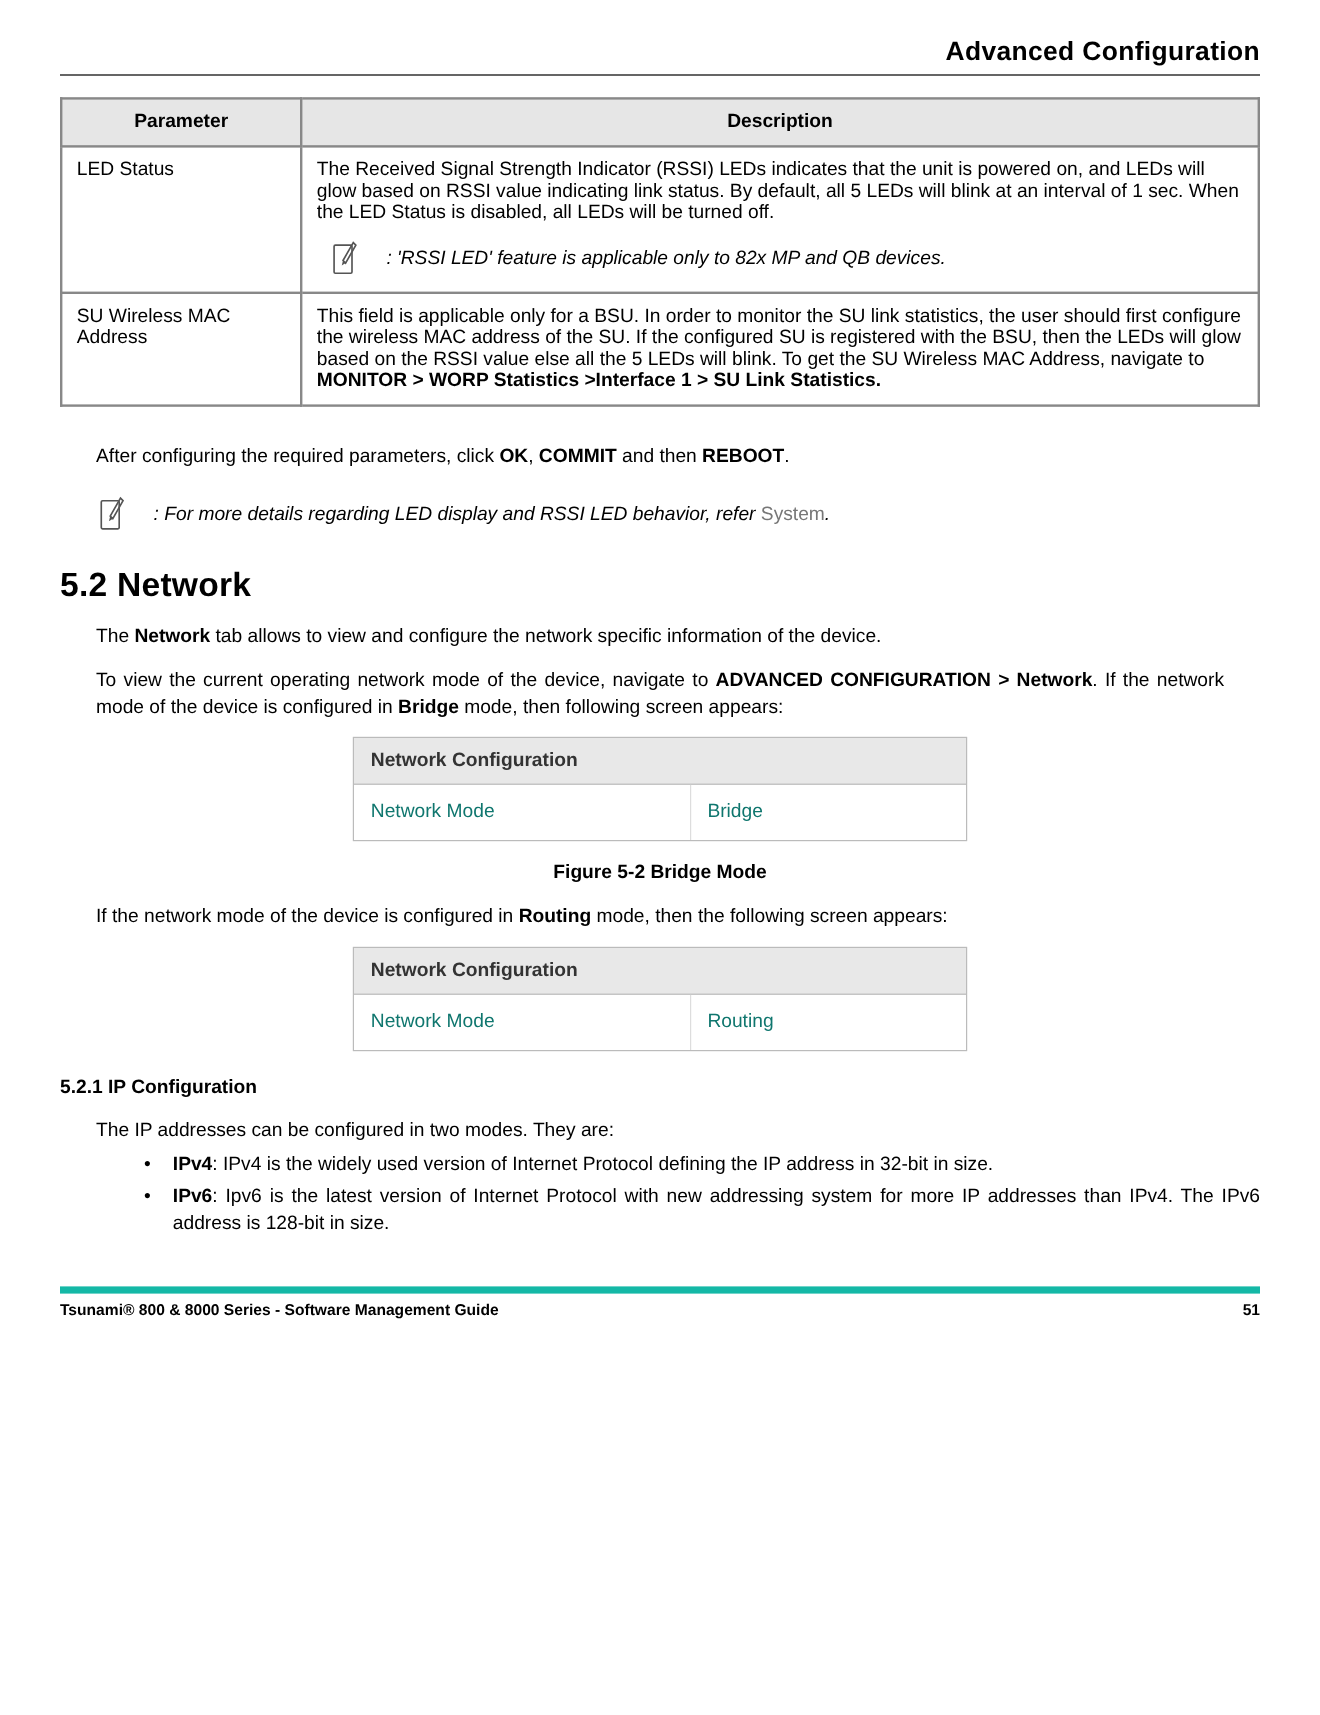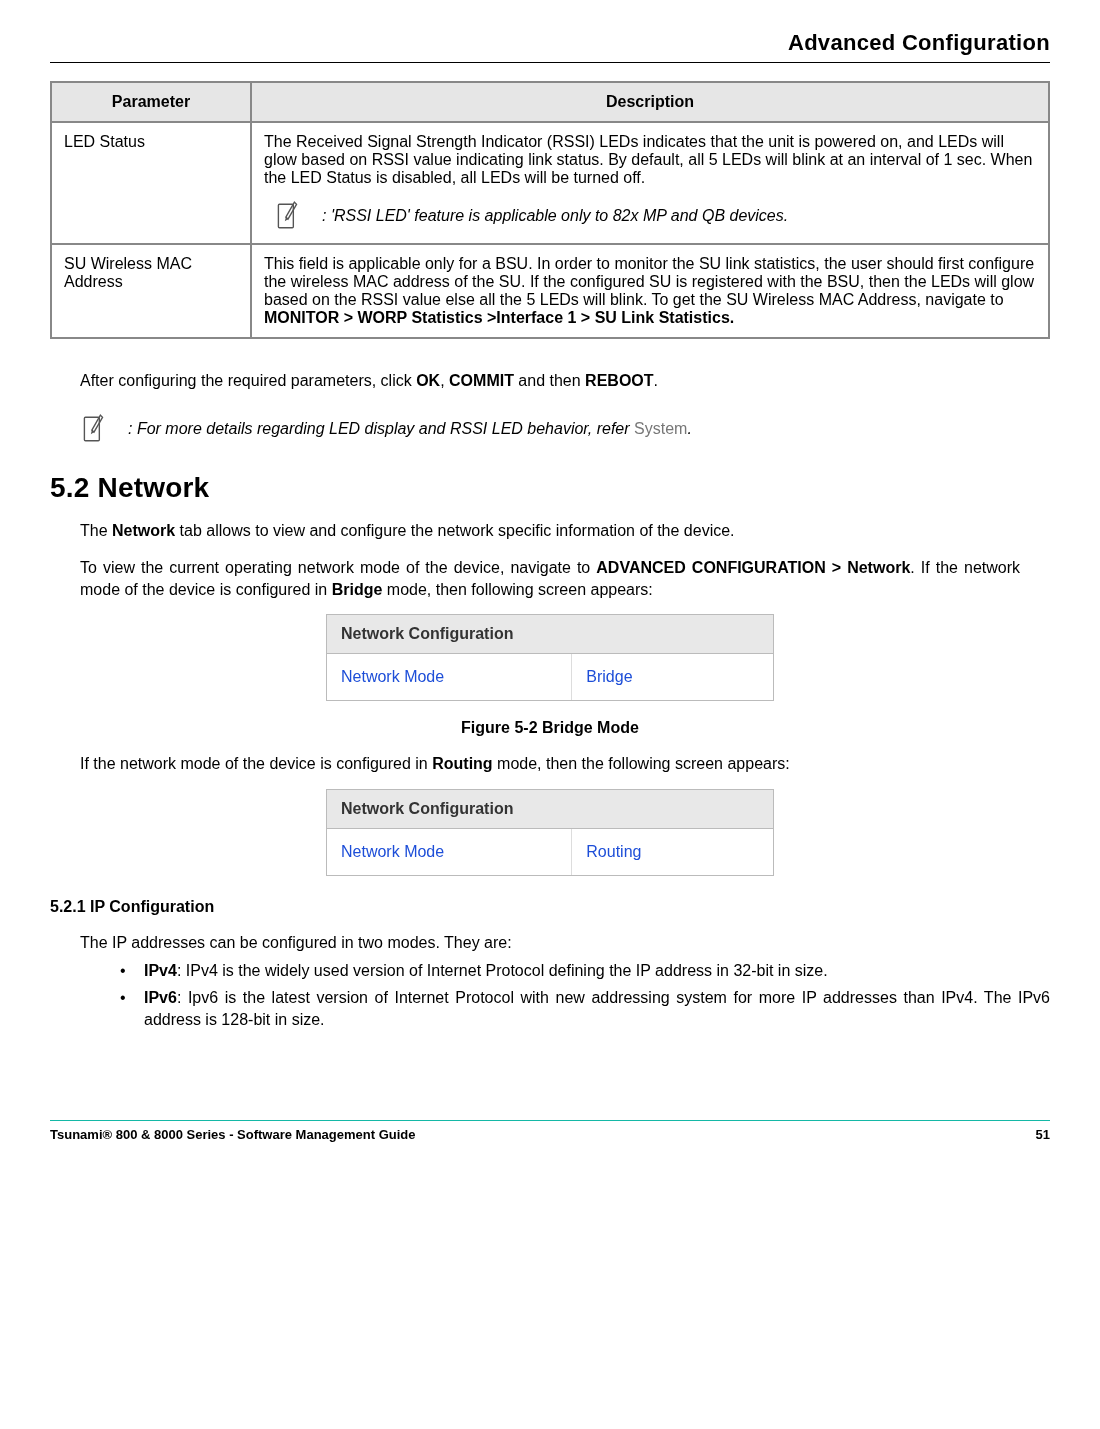--- a/index.html
+++ b/index.html
@@ -11,30 +11,30 @@
     table.param th, table.param td { border:2px solid #888; padding:10px 12px; vertical-align:top; font-size:16px; }
     table.param th { background:#e6e6e6; text-align:center; font-weight:700; }
     col.param-col { width:200px; }
     .note { display:flex; align-items:center; gap:20px; margin:12px 0 0 10px; }
     .note-ico { width:28px; height:34px; flex-shrink:0; display:inline-flex; align-items:center; justify-content:center; }
     .note-txt { font-style:italic; font-size:16px; }
     .body-p { font-size:16px; margin:16px 30px 0 30px; line-height:1.35; }
     .body-p.justify { text-align:justify; }
     h2 { font-size:28px; font-weight:800; margin:26px 0 8px 0; letter-spacing:0.2px; }
     h3 { font-size:16px; font-weight:800; margin:22px 0 6px 0; }
-    .figbox { margin:14px auto 18px auto; width:448px; border:1px solid #bbb; }
+    .figbox { margin:14px auto 18px auto; width:512px; border:1px solid #bbb; }
     .figbox .fig-hd { background:#e8e8e8; border-bottom:1px solid #bbb; padding:10px 14px; font-size:16px; color:#333; font-weight:600; }
     .figbox .fig-row { display:flex; }
-    .figbox .fig-row > div { padding:14px 14px; font-size:16px; color:#1d4ed8; }
+    .figbox .fig-row > div { padding:14px 14px; font-size:16px; color:#0f766e; }
     .figbox .fig-row > div:first-child { width:55%; border-right:1px solid #ddd; }
     .figcap { text-align:center; font-weight:700; font-size:16px; margin:10px 0 14px 0; }
     ul.bul { margin:6px 0 0 70px; padding:0; }
     ul.bul li { list-style:none; position:relative; padding-left:24px; font-size:16px; margin:6px 0; line-height:1.35; text-align:justify; }
     ul.bul li::before { content:"•"; position:absolute; left:0; top:0; }
-    .ftr { margin-top:90px; border-top:1px solid #14b8a6; padding-top:6px; display:flex; justify-content:space-between; font-size:13px; font-weight:600;align-items:center; }
+    .ftr { margin-top:42px; border-top:6px solid #14b8a6; padding-top:6px; display:flex; justify-content:space-between; font-size:13px; font-weight:600;align-items:center; }
     .gray-link { color:#777; }
   </style>
 </head>
 <body>
 
 <div class="page">
 
   <div class="hdr">Advanced Configuration</div>
   <hr class="rule">
 

